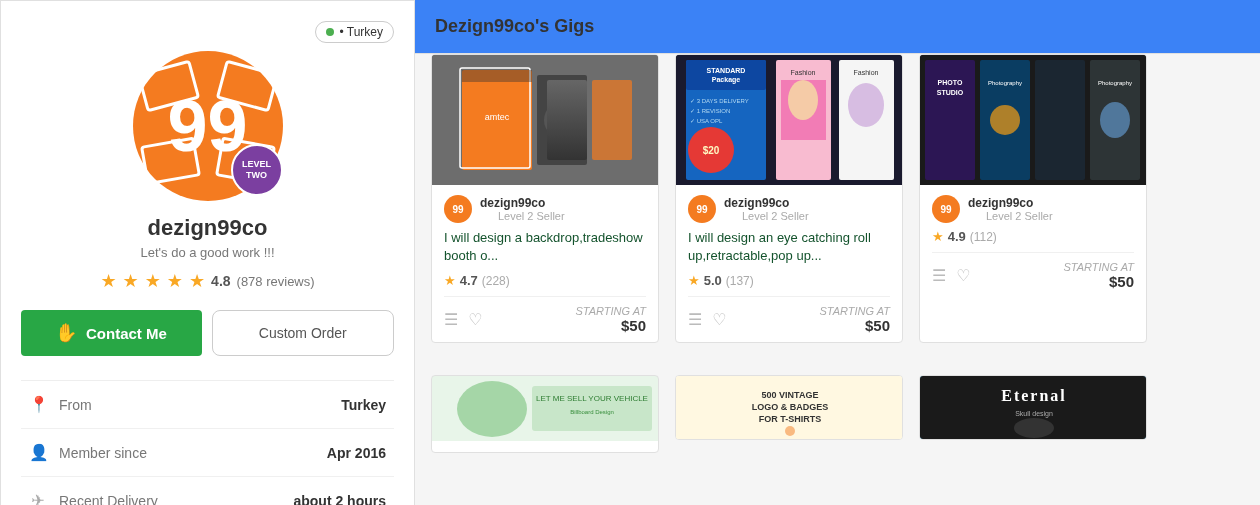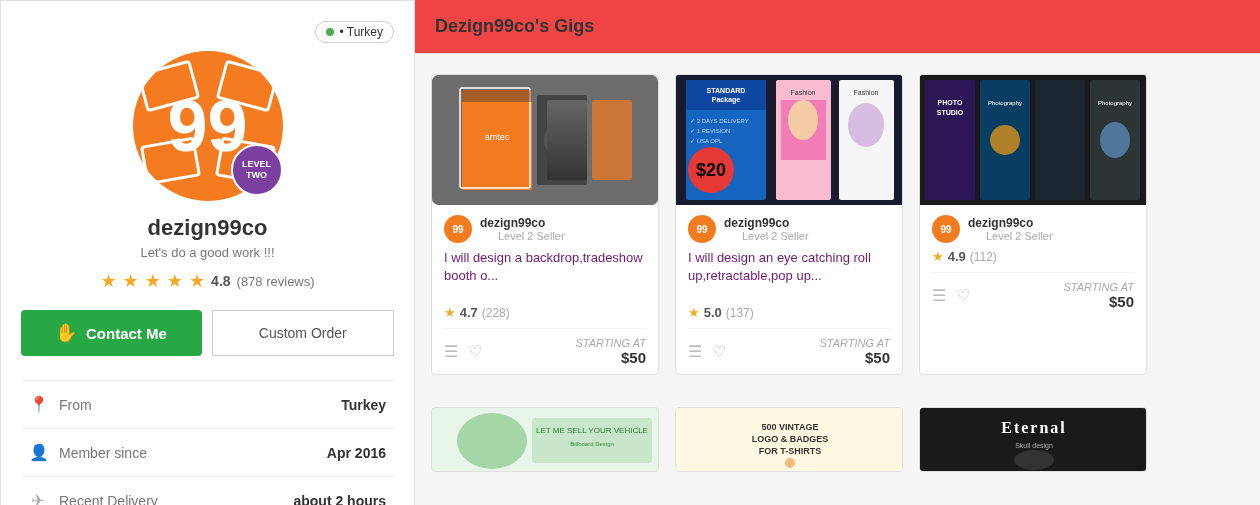--- a/index.html
+++ b/index.html
@@ -165,21 +165,21 @@
       display: flex;
       align-items: center;
       justify-content: center;
       gap: 8px;
     }
     .btn-custom {
       flex: 1;
       background: #fff;
       color: #555;
       border: 1px solid #ccc;
-      border-radius: 0;
+      border-radius: 8px;
       padding: 12px 10px;
       font-size: 14px;
       cursor: pointer;
     }
 
     .hand-icon {
       font-size: 18px;
     }
 
     .info-list {
@@ -213,24 +213,24 @@
     }
 
     
     .right-panel {
       flex: 1;
       background: #f5f5f5;
       padding: 0;
       overflow: hidden;
     }
     .gigs-header {
-      background: #ef4444;
+      background: #3b82f6;
       border-bottom: 1px solid #e0e0e0;
       padding: 16px 20px;
-      margin-bottom: 20px;
+      margin-bottom: 0;
     }
     .gigs-title {
       font-size: 18px;
       font-weight: bold;
       color: #333;
     }
 
     .gigs-grid {
       display: flex;
       gap: 16px;
@@ -254,21 +254,20 @@
       position: relative;
       overflow: hidden;
     }
 
     
     .gig-thumb-1 {
       background: linear-gradient(135deg, #555 0%, #888 50%, #444 100%);
       display: flex;
       align-items: center;
       justify-content: center;
-      border-radius: 7px;
     }
     .gig-thumb-1::before {
       content: '';
       display: block;
       width: 60px;
       height: 90px;
       background: linear-gradient(to bottom, #f47b20, #e65c00);
       position: absolute;
       left: 50px;
       top: 20px;
@@ -303,28 +302,28 @@
       justify-content: center;
       padding-top: 5px;
       gap: 3px;
     }
 
     .price-badge {
       position: absolute;
       bottom: 12px;
       left: 12px;
       background: #e53935;
-      color: #000000;
+      color: #fef9c3;
       border-radius: 50%;
       width: 46px;
       height: 46px;
       display: flex;
       align-items: center;
       justify-content: center;
-      font-size: 18px;
+      font-size: 10px;
       font-weight: bold;
     }
 
     .gig-body {
       padding: 10px 12px 8px;
     }
     .seller-row {
       display: flex;
       align-items: center;
       gap: 8px;
@@ -352,23 +351,23 @@
       font-weight: bold;
       color: #333;
     }
     .seller-level {
       font-size: 11px;
       color: #aaa;
       margin-left: 18px;
     }
     .gig-title {
       font-size: 13px;
-      color: #701a75;
+      color: #14532d;
       line-height: 1.4;
-      margin-bottom: 20px;
+      margin-bottom: 8px;
       min-height: 36px;
     }
     .gig-rating-row {
       display: flex;
       align-items: center;
       gap: 4px;
       margin-bottom: 8px;
     }
     .gig-star { color: #f9a825; font-size: 13px; }
     .gig-score { font-size: 13px; font-weight: bold; color: #555; }
@@ -618,21 +617,21 @@
             <div class="gig-price-amount">$50</div>
           </div>
         </div>
       </div>
     </div>
 
   </div>
 
   <div class="gigs-grid-2" style="margin-top:16px;">
 
-    <div class="gig-card" style="height:65px;overflow:hidden;">
+    <div class="gig-card" style="height:78px;overflow:hidden;">
       <div class="gig-thumb" style="height:65px;">
         <svg width="228" height="65" viewBox="0 0 228 65" style="position:absolute;top:0;left:0;">
           <rect x="0" y="0" width="228" height="65" fill="#e8f5e9"></rect>
           <ellipse cx="60" cy="33" rx="35" ry="28" fill="#a5d6a7"></ellipse>
           <rect x="100" y="10" width="120" height="45" fill="#c8e6c9" rx="3"></rect>
           <text x="160" y="25" text-anchor="middle" fill="#2e7d32" font-size="8" font-family="Arial">LET ME SELL YOUR VEHICLE</text>
           <text x="160" y="38" text-anchor="middle" fill="#388e3c" font-size="6" font-family="Arial">Billboard Design</text>
         </svg>
       </div>
     </div>

